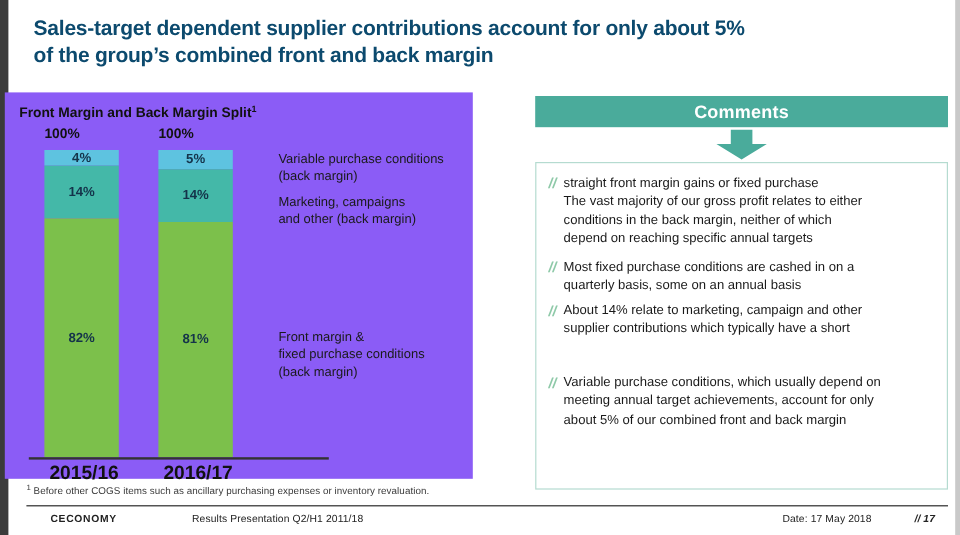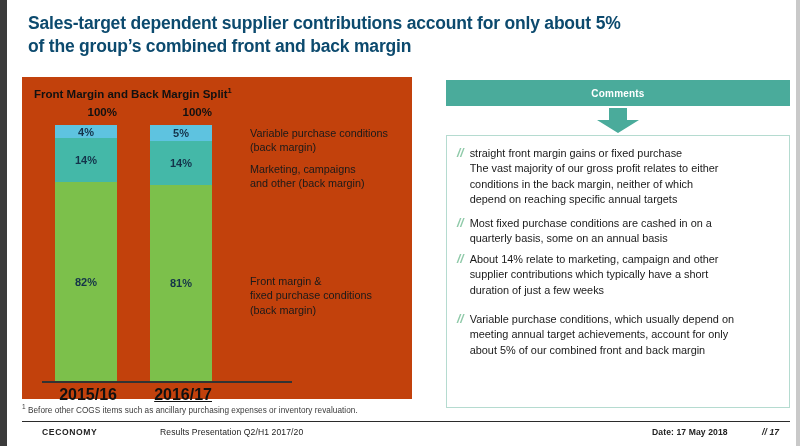--- a/index.html
+++ b/index.html
@@ -24,35 +24,35 @@
   
   .title{
     position:absolute;left:28px;top:12px;width:740px;
     font-size:17.5px;font-weight:bold;line-height:1.32;
     letter-spacing:-0.2px;color:#0c4a6e;
   }
   .title-line{display:block;}
 
   
   .chart-panel{
-    position:absolute;left:22px;top:77px;width:390px;height:322px;
-    background:#c2410c;
+    position:absolute;left:4px;top:77px;width:390px;height:322px;
+    background:#8b5cf6;
   }
   .chart-title{
     position:absolute;left:12px;top:9px;
     font-size:11.5px;font-weight:bold;color:#111;
   }
   .chart-title sup{font-size:7.5px;font-weight:bold;}
 
   .plot{position:absolute;left:0;top:0;width:390px;height:322px;}
   .col-a{left:33px;}
   .col-b{left:128px;}
 
   .total-label{
-    position:absolute;top:29px;width:62px;text-align:right;
+    position:absolute;top:29px;width:62px;text-align:left;
     font-size:11.5px;font-weight:bold;color:#111;
   }
 
   .bar{position:absolute;top:48px;width:62px;}
   .seg{
     width:62px;box-sizing:border-box;
     display:flex;align-items:center;justify-content:center;
     font-size:11px;font-weight:bold;color:#14334a;
   }
   .seg-blue{background:#5ec3e0;}
@@ -79,21 +79,21 @@
   .footnote{
     position:absolute;left:22px;top:403px;width:420px;
     font-size:8.2px;color:#3a3a3a;letter-spacing:0.05px;
   }
   .footnote sup{font-size:6.5px;}
 
   
   .comments-header{
     position:absolute;left:446px;top:80px;width:344px;height:26px;
     background:#4aab9b;
-    color:#ffffff;font-size:10px;font-weight:bold;
+    color:#ffffff;font-size:15px;font-weight:bold;
     display:flex;align-items:center;justify-content:center;
     letter-spacing:0.2px;
   }
   .arrow{
     position:absolute;left:596px;top:108px;width:44px;height:26px;
   }
   .comments-box{
     position:absolute;left:446px;top:135px;width:344px;height:273px;
     background:#ffffff;border:1px solid #b5dbd0;box-sizing:border-box;
   }
@@ -115,21 +115,21 @@
   .footer-rule{
     position:absolute;left:22px;top:421px;width:768px;height:1px;background:#2b2b2b;
   }
   .footer{
     position:absolute;top:427px;height:16px;
     font-size:8.6px;color:#222;letter-spacing:0.1px;
   }
   .f-brand{left:42px;font-weight:bold;letter-spacing:0.6px;}
   .f-doc{left:160px;}
   .f-class{left:542px;margin-top:27px;}
-  .f-date{left:652px;font-weight:bold;}
+  .f-date{left:652px;}
   .f-page{left:762px;font-weight:bold;font-style:italic;}
 </style>
 </head>
 <body>
 
 <div class="frame-left"></div>
 <div class="frame-right"></div>
 
 <div class="title">
   <span class="title-line">Sales-target dependent supplier contributions account for only about 5%</span>
@@ -153,21 +153,21 @@
 
     <div class="total-label col-b" style="left:128px;">100%</div>
     <div class="bar col-b">
       <div class="seg seg-blue" style="height:16px;">5%</div>
       <div class="seg seg-teal" style="height:44px;">14%</div>
       <div class="seg seg-green" style="height:196px;">81%</div>
     </div>
 
     <div class="axis-line"></div>
     <div class="xlabel" style="left:33px;">2015/16</div>
-    <div class="xlabel" style="left:128px;text-decoration:underline;">2016/17</div>
+    <div class="xlabel" style="left:128px;">2016/17</div>
 
     <div class="legend legend-1">
       <span>Variable purchase conditions</span>
       <span>(back margin)</span>
     </div>
     <div class="legend legend-2">
       <span>Marketing, campaigns</span>
       <span>and other (back margin)</span>
     </div>
     <div class="legend legend-3">
@@ -211,32 +211,31 @@
       <span>Most fixed purchase conditions are cashed in on a</span>
       <span>quarterly basis, some on an annual basis</span>
     </span>
   </div>
 
   <div class="bullet b3">
     <span class="mark">//</span>
     <span class="txt">
       <span>About 14% relate to marketing, campaign and other</span>
       <span>supplier contributions which typically have a short</span>
-      <span>duration of just a few weeks</span>
     </span>
   </div>
 
   <div class="bullet b4">
     <span class="mark">//</span>
     <span class="txt">
       <span>Variable purchase conditions, which usually depend on</span>
       <span>meeting annual target achievements, account for only</span>
       <span>about 5% of our combined front and back margin</span>
     </span>
   </div>
 </div>
 
 <div class="footer-rule"></div>
 <div class="footer f-brand">CECONOMY</div>
-<div class="footer f-doc">Results Presentation Q2/H1 2017/20</div>
+<div class="footer f-doc">Results Presentation Q2/H1 2011/18</div>
 <div class="footer f-class">Public</div>
 <div class="footer f-date">Date: 17 May 2018</div>
 <div class="footer f-page">// 17</div>
 
 </body></html>

